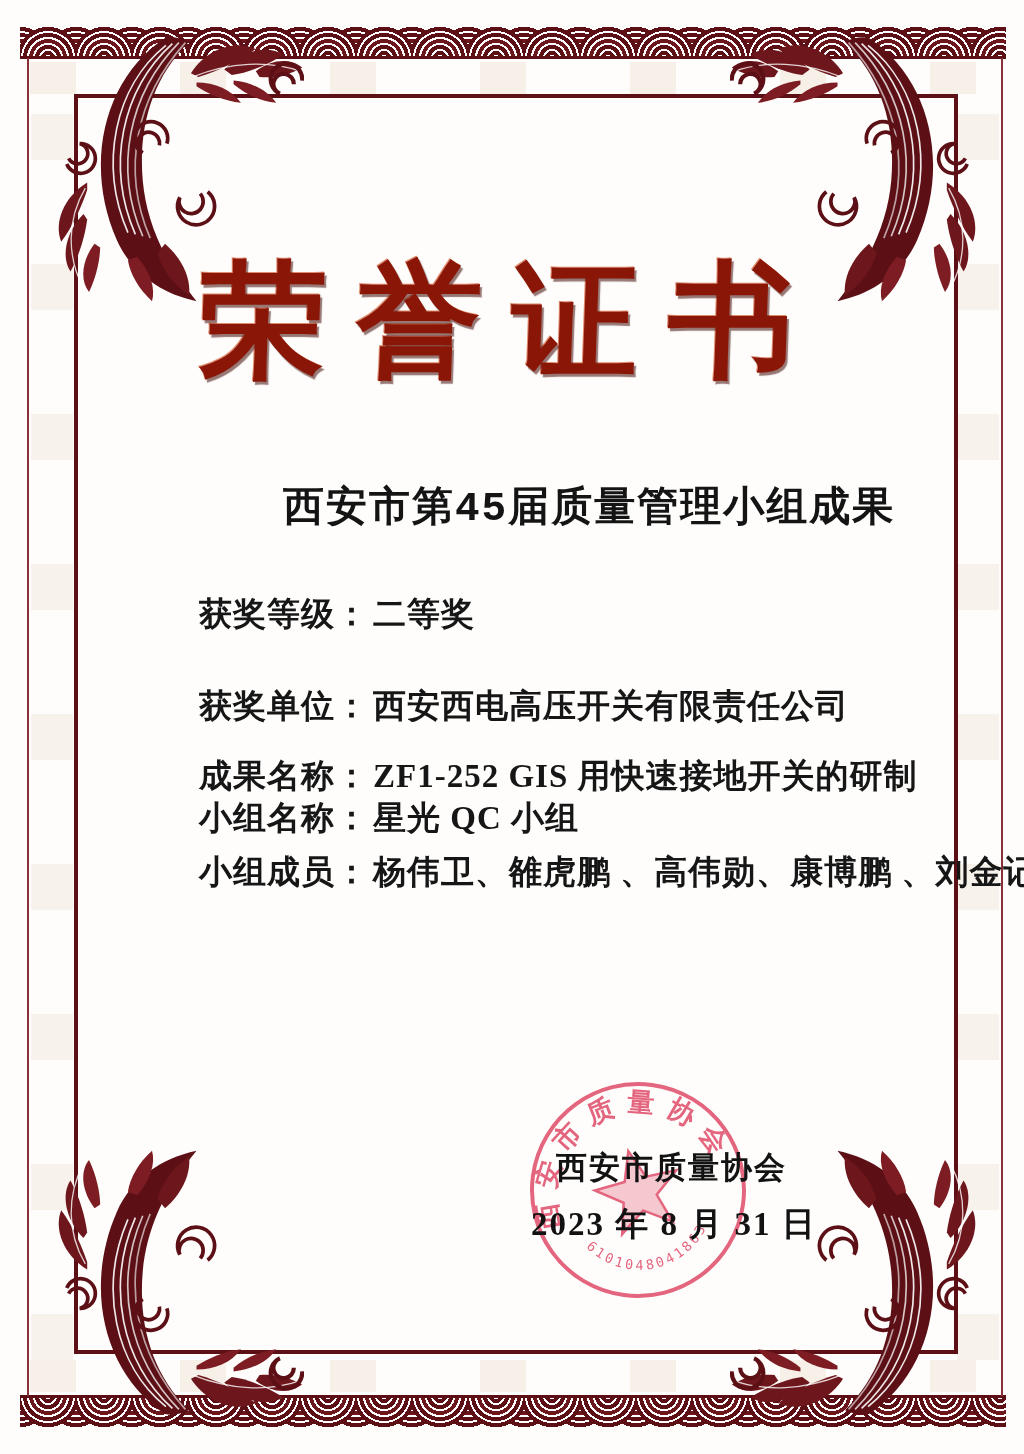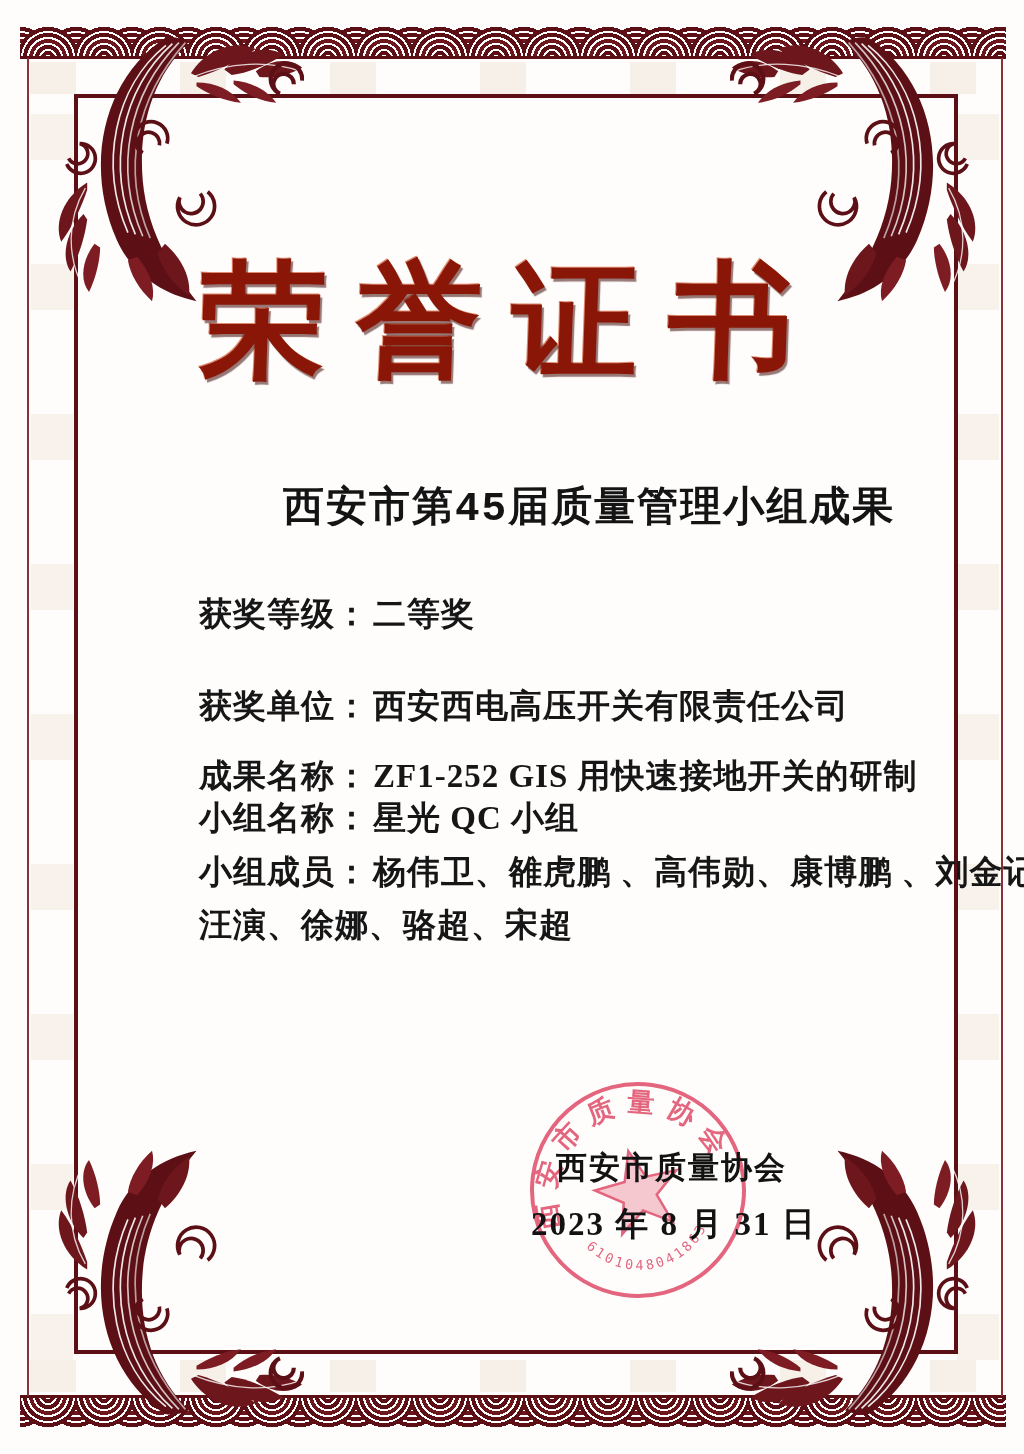--- a/index.html
+++ b/index.html
@@ -139,21 +139,20 @@
   </div>
   <div class="fieldrow r3">
     <span class="label">成果名称：</span><span>ZF1-252 GIS 用快速接地开关的研制</span>
   </div>
   <div class="fieldrow r4">
     <span class="label">小组名称：</span><span>星光 QC 小组</span>
   </div>
   <div class="fieldrow r5">
     <span class="label">小组成员：</span><span>杨伟卫、雒虎鹏 、高伟勋、康博鹏 、刘金记、</span>
   </div>
-  <div class="fieldrow r5b">汪演、徐娜、骆超、宋超</div>
 
   <svg class="seal" viewBox="0 0 244 244">
     <defs>
       <path id="seal-arc-top" d="M 40,146 A 84,84 0 1 1 204,146" fill="none"></path>
       <path id="seal-arc-bottom" d="M 52,152 A 74,74 0 0 0 192,152" fill="none"></path>
     </defs>
     <circle cx="122" cy="122" r="106" fill="none" stroke="#e0516d" stroke-width="4"></circle>
     <polygon points="122,82 133,111 164,112 139,131 148,161 122,143 96,161 105,131 80,112 111,111" fill="rgba(224,81,109,0.35)" stroke="#e0516d" stroke-width="2.5"></polygon>
     <text font-size="27" fill="#e0516d" letter-spacing="11" font-weight="bold" font-family="Liberation Serif, DejaVu Serif, serif">
       <textPath href="#seal-arc-top" startOffset="6">西安市质量协会</textPath>

